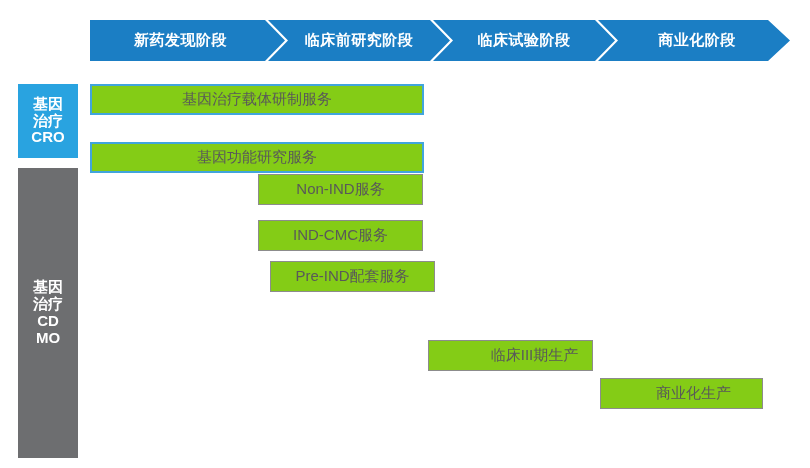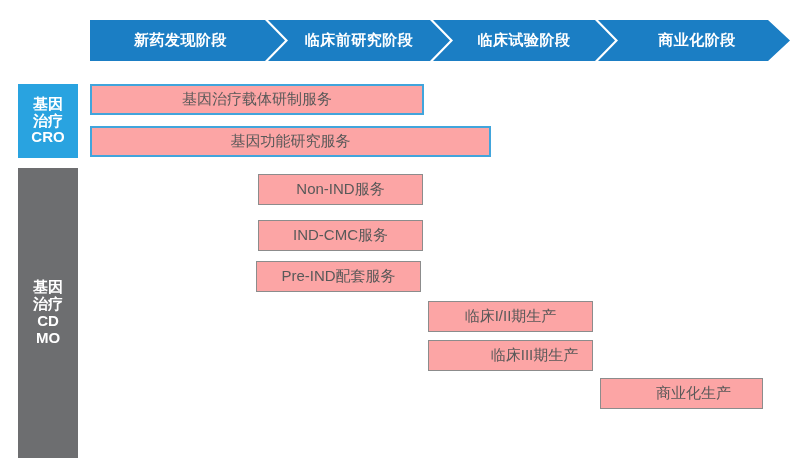--- a/index.html
+++ b/index.html
@@ -42,21 +42,21 @@
     text-align:center;box-sizing:border-box;
   }
   .rail-cro{top:84px;height:74px;background:#29a3e0;}
   .rail-cdmo{top:168px;height:290px;background:#6d6e70;}
   .rail span{display:block;}
 
   
   .svc{
     position:absolute;box-sizing:border-box;
     display:flex;align-items:center;justify-content:center;
-    background:#fca5a5;color:#595959;font-size:15px;
+    background:#84cc16;color:#595959;font-size:15px;
     height:31px;white-space:nowrap;
   }
   .svc.blue{border:2px solid #41a5dc;}
   .svc.gray{border:1.5px solid #8c8c8c;}
 </style>
 </head>
 <body>
 
 <div id="stage">
 
@@ -87,28 +87,27 @@
     <div>
       <span>基因</span>
       <span>治疗</span>
       <span>CD</span>
       <span>MO</span>
     </div>
   </div>
 
   <div class="svc blue" style="left:90px;top:84px;width:334px;">基因治疗载体研制服务</div>
 
-  <div class="svc blue" style="left:90px;top:126px;width:401px;">基因功能研究服务</div>
+  <div class="svc blue" style="left:90px;top:142px;width:334px;">基因功能研究服务</div>
 
   <div class="svc gray" style="left:258px;top:174px;width:165px;">Non-IND服务</div>
 
   <div class="svc gray" style="left:258px;top:220px;width:165px;">IND-CMC服务</div>
 
-  <div class="svc gray" style="left:256px;top:261px;width:165px;text-align:right;">Pre-IND配套服务</div>
+  <div class="svc gray" style="left:270px;top:261px;width:165px;text-align:right;">Pre-IND配套服务</div>
 
-  <div class="svc gray" style="left:428px;top:301px;width:165px;">临床I/II期生产</div>
 
   <div class="svc gray" style="left:428px;top:340px;width:165px;padding-left:48px;">临床III期生产</div>
 
   <div class="svc gray" style="left:600px;top:378px;width:163px;padding-left:24px;">商业化生产</div>
 
 
 </div>
 
 </body></html>

